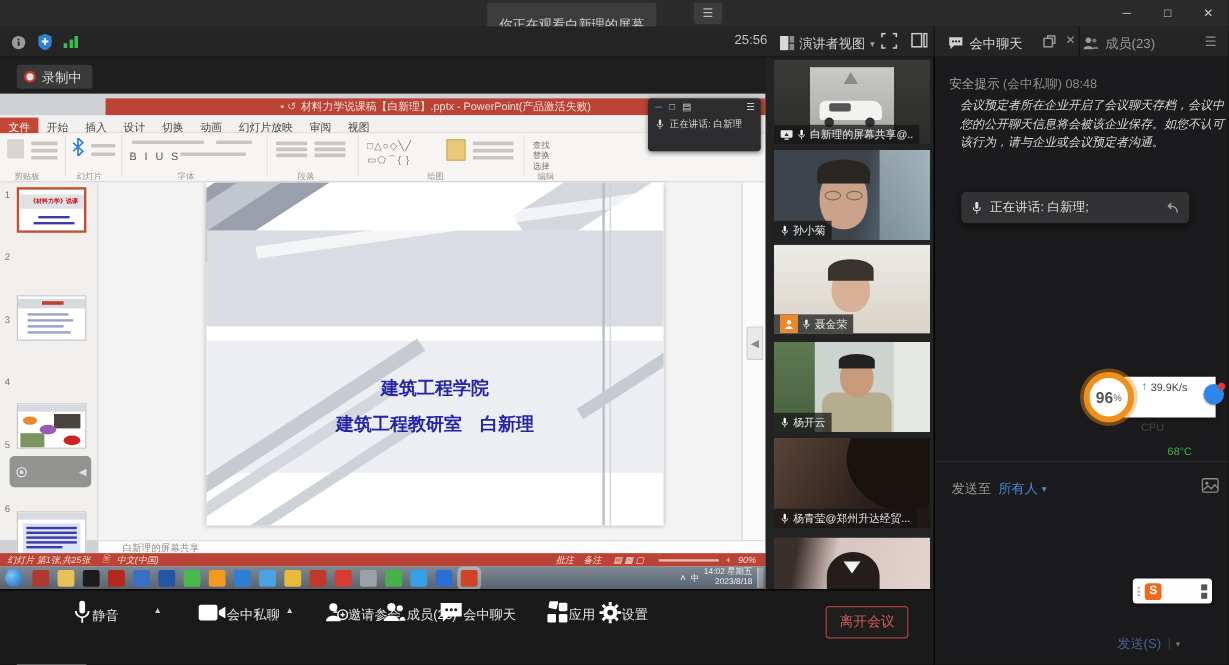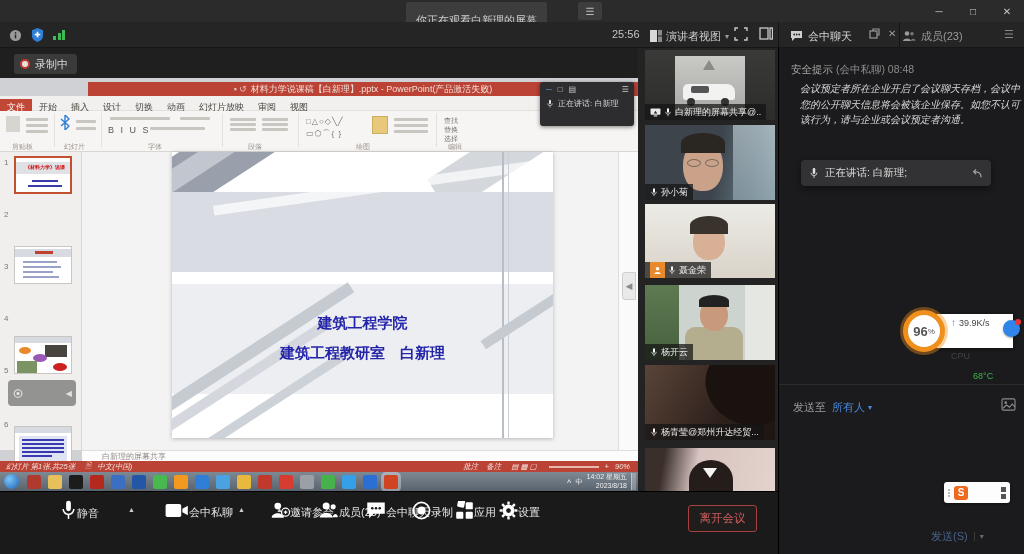--- a/index.html
+++ b/index.html
@@ -640,29 +640,20 @@
       <span>
           <svg width="20" height="18" viewBox="0 0 16 14">
             <path d="M1 1 h14 v9 h-9 l-3.5 3.5 v-3.5 h-1.5 z" fill="#fff"></path>
             <circle cx="5" cy="5.5" r="1" fill="#1a1a1a"></circle>
             <circle cx="8" cy="5.5" r="1" fill="#1a1a1a"></circle>
             <circle cx="11" cy="5.5" r="1" fill="#1a1a1a"></circle>
           </svg>
         </span>
       <span class="lbl">会中聊天</span>
     </div>
-    <div class="tool" style="left:412px;top:8px;">
-      <span>
-          <svg width="19" height="19" viewBox="0 0 16 16">
-            <circle cx="8" cy="8" r="6.8" fill="none" stroke="#fff" stroke-width="1.4"></circle>
-            <circle cx="8" cy="8" r="3.4" fill="#fff"></circle>
-          </svg>
-        </span>
-      <span class="lbl">录制</span>
-    </div>
     <div class="tool" style="left:455px;top:8px;">
       <span>
           <svg width="19" height="19" viewBox="0 0 16 16">
             <rect x="9" y="1" width="6" height="6" rx="1" fill="#fff"></rect>
             <rect x="9" y="9" width="6" height="6" rx="1" fill="#fff"></rect>
             <rect x="1" y="9" width="6" height="6" rx="1" fill="#fff"></rect>
             <rect x="2.2" y="-0.8" width="6" height="6" rx="1" fill="#fff" transform="rotate(12 5 2)"></rect>
           </svg>
         </span>
       <span class="lbl">应用</span>

